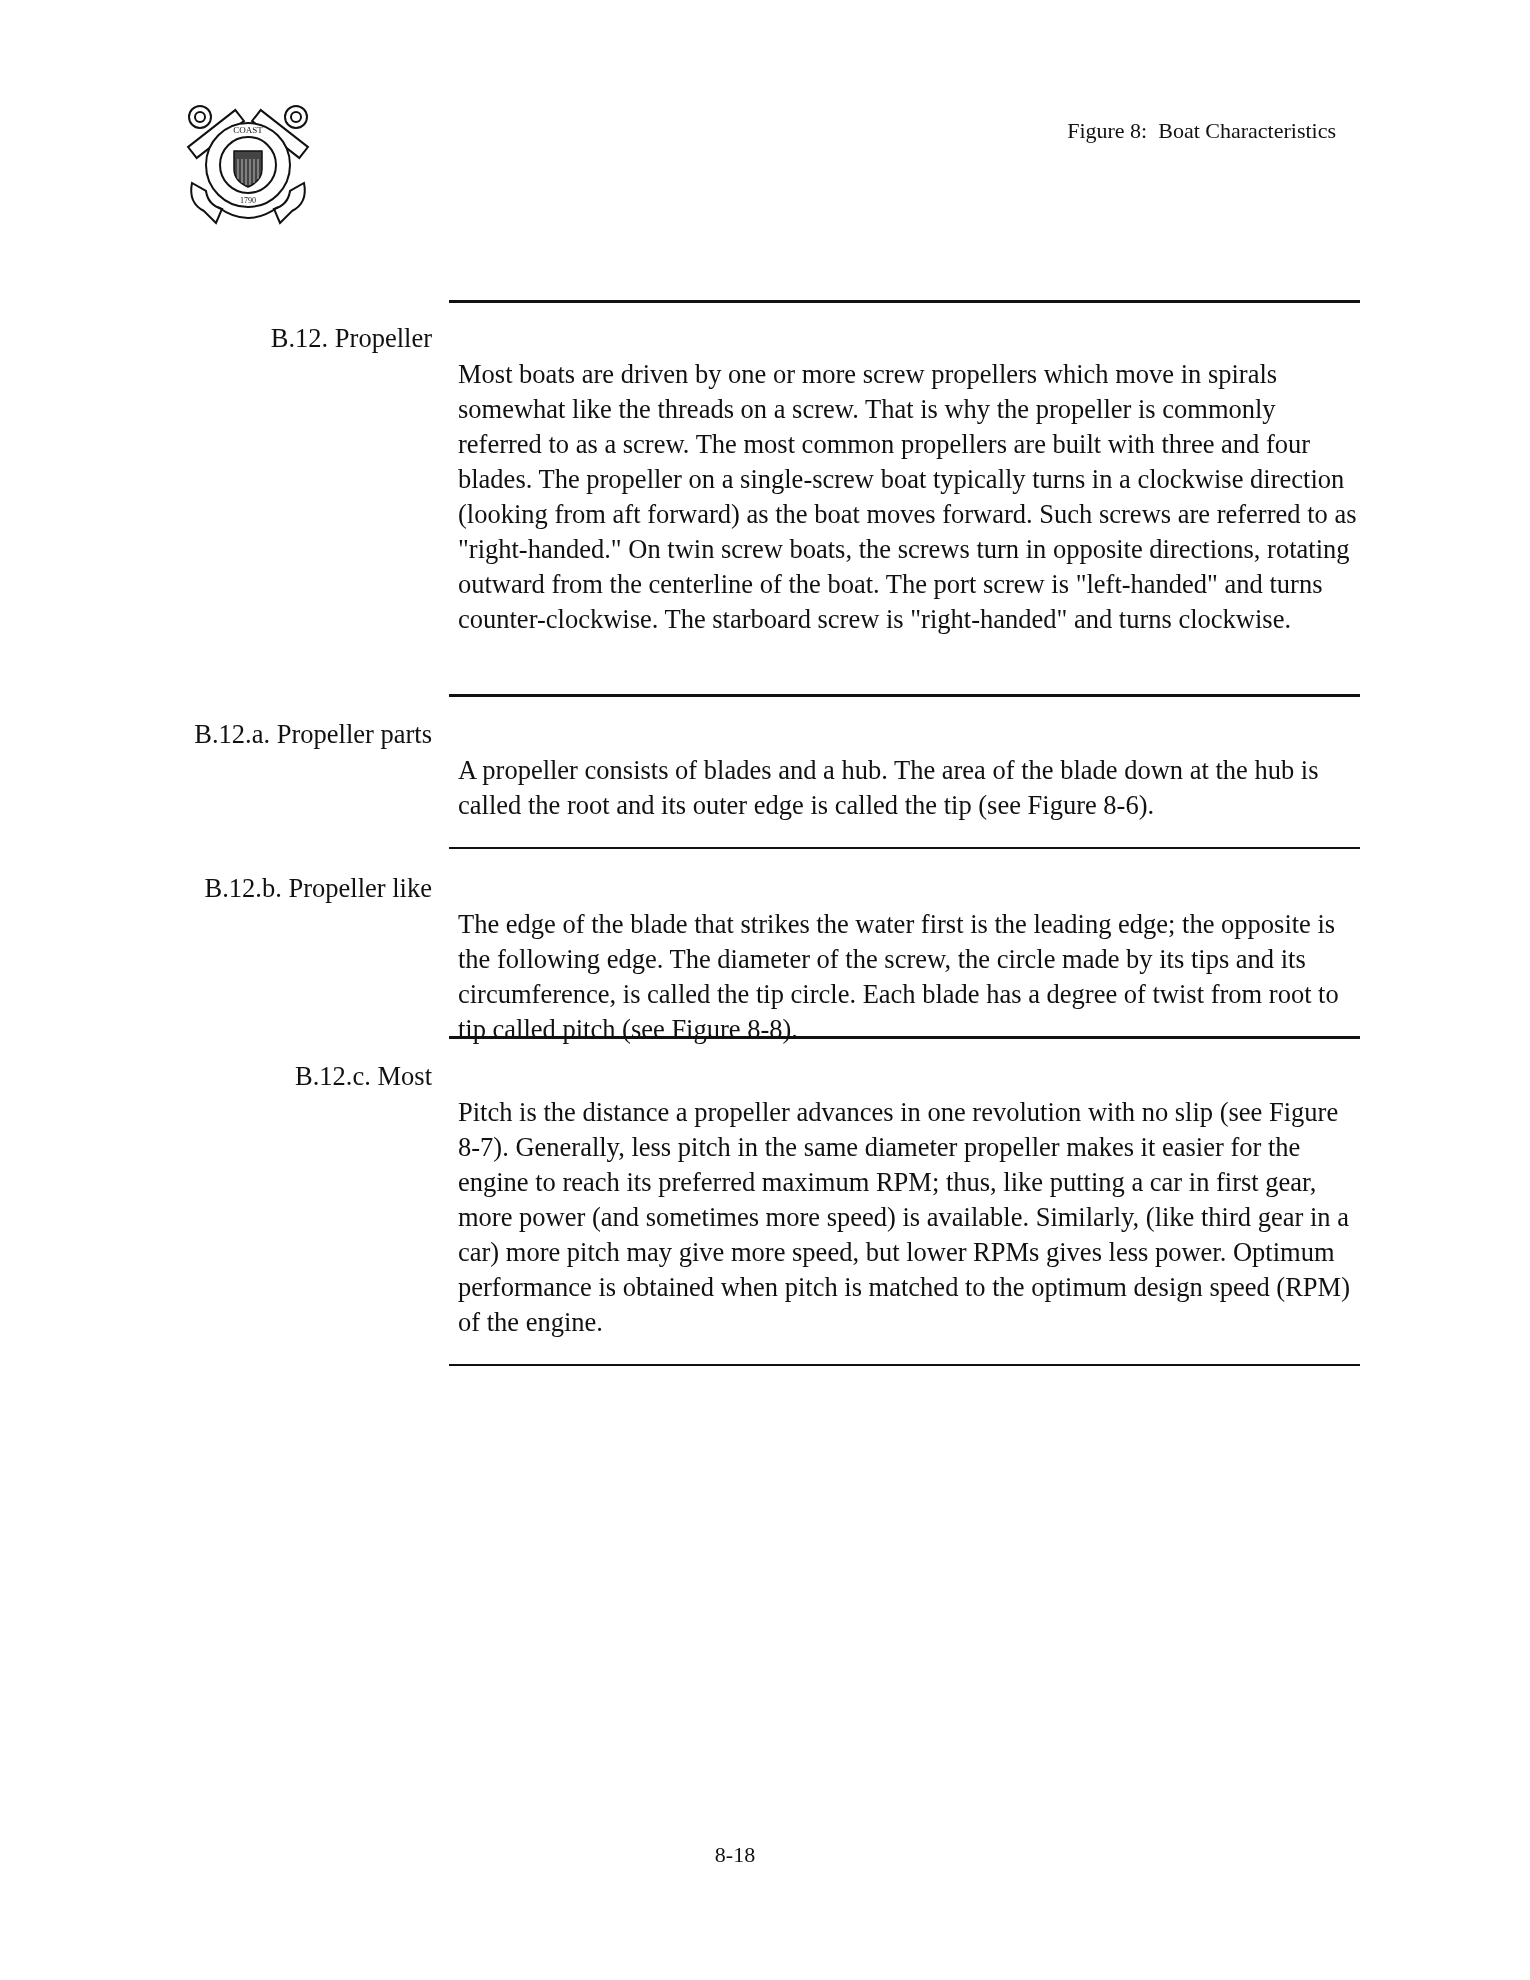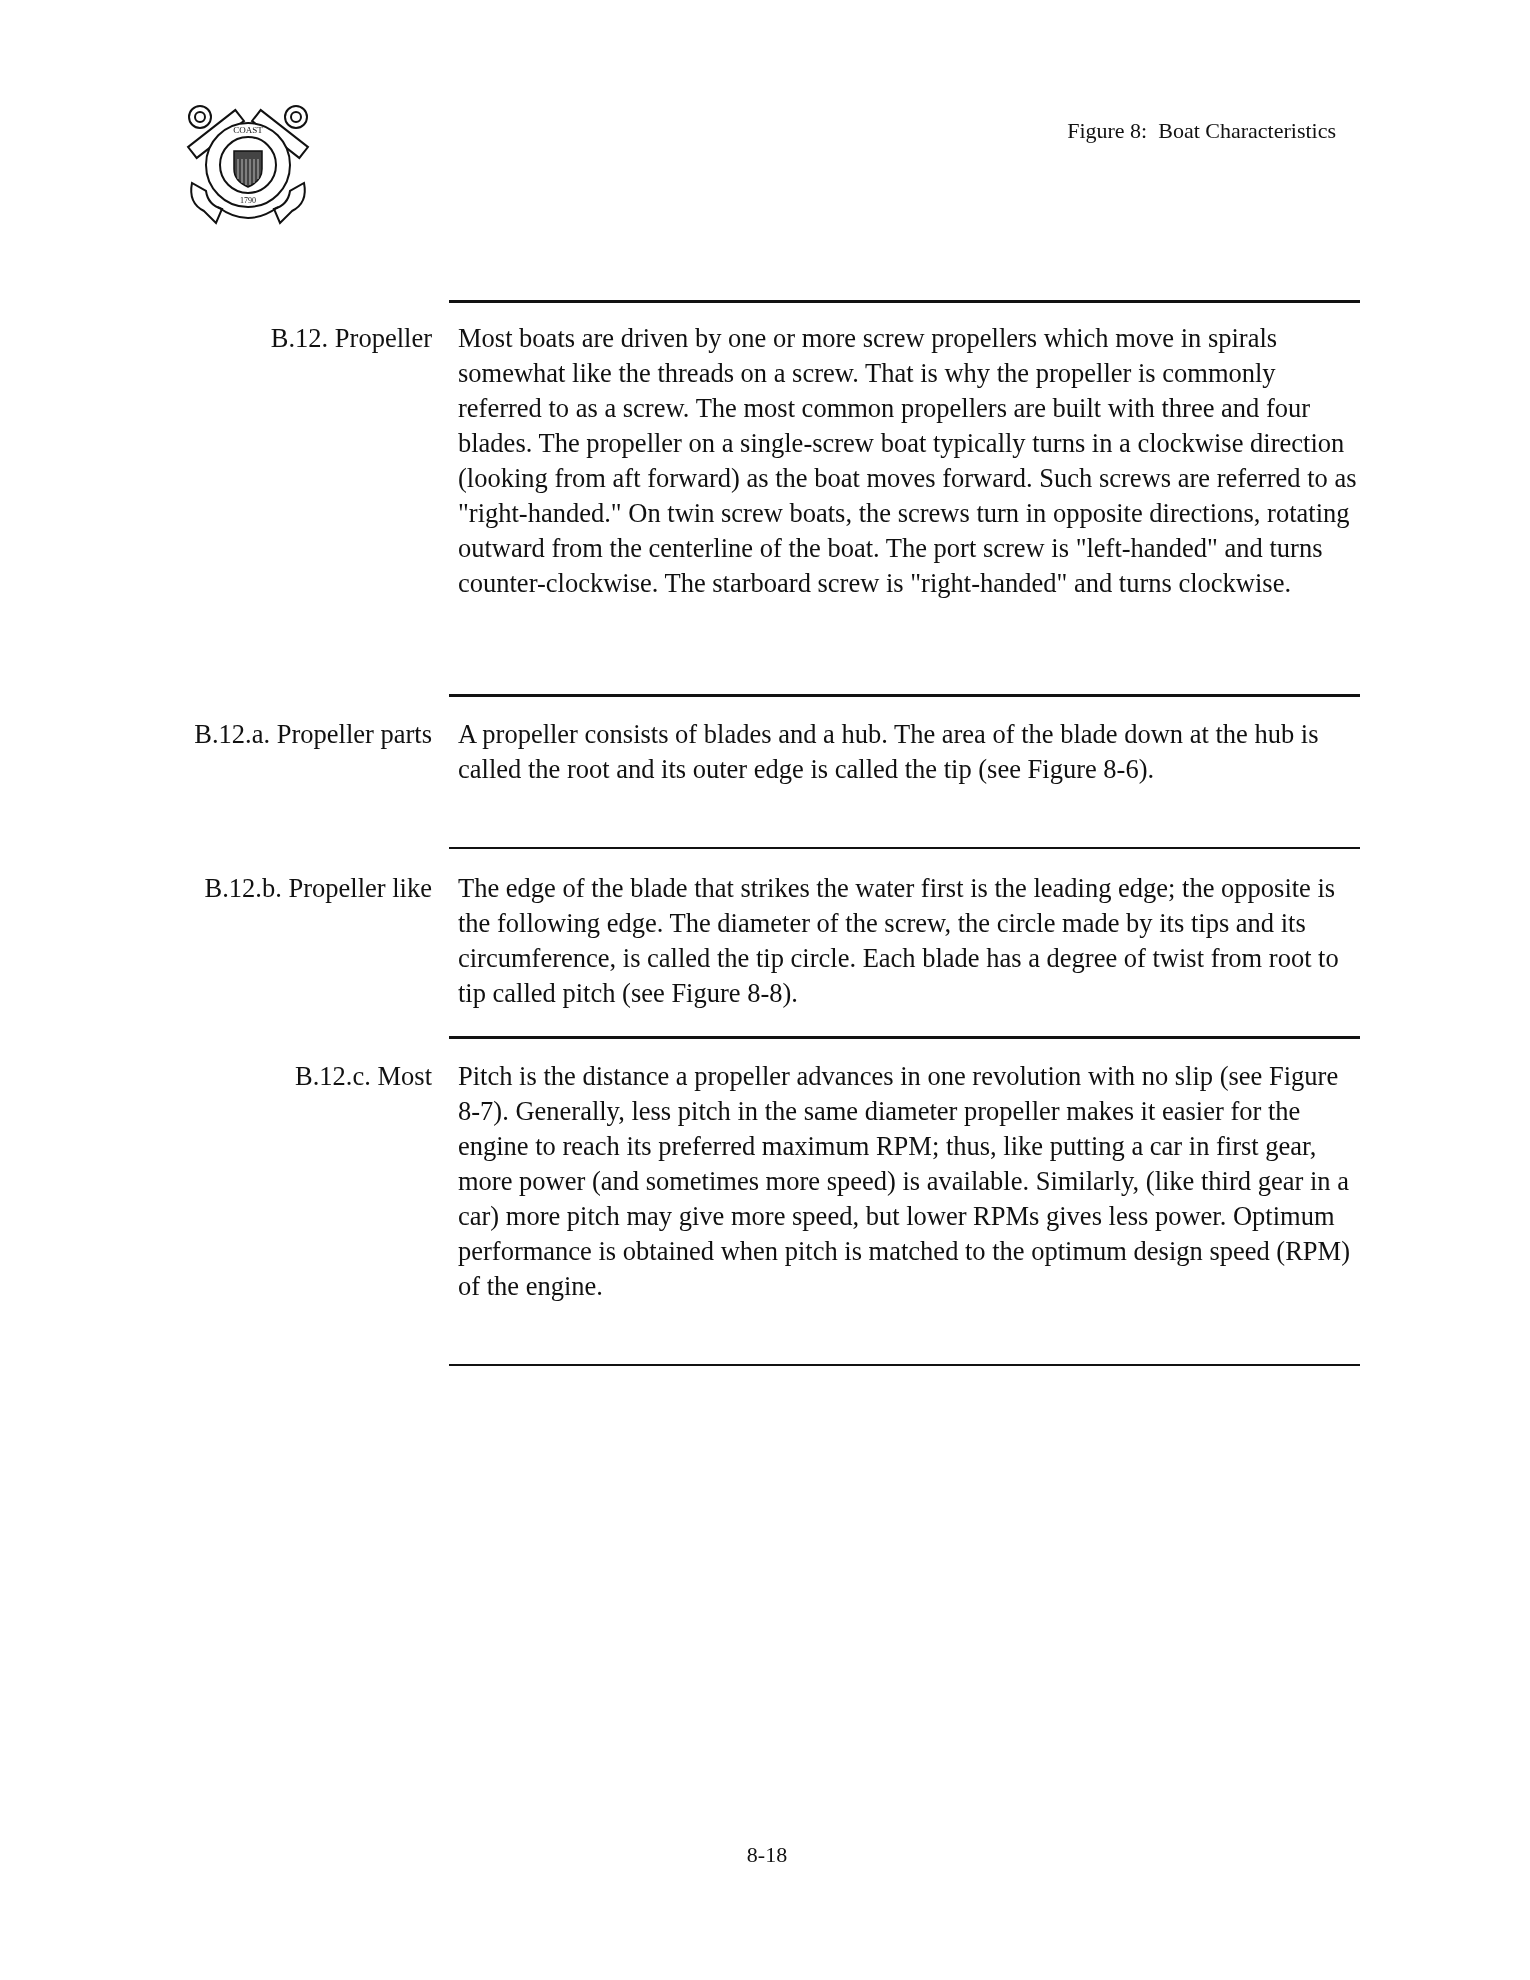--- a/index.html
+++ b/index.html
@@ -4,22 +4,22 @@
 <style>
   html, body { margin: 0; padding: 0; background: #ffffff; }
   body { width: 1530px; height: 1980px; position: relative; overflow: hidden;
          font-family: "Liberation Serif", "DejaVu Serif", serif; color: #111; }
   .logo { position: absolute; left: 178px; top: 99px; width: 140px; height: 130px; }
   .running-head { position: absolute; right: 194px; top: 118px; font-size: 22px; white-space: pre; }
   .rule { position: absolute; left: 449px; width: 911px; background: #111; }
   .rule.thick { height: 2.5px; }
   .rule.thin { height: 1.5px; }
   .section-label { position: absolute; left: 192px; width: 240px; font-size: 26.5px; line-height: 35px; text-align: right; }
-  .section-body { position: absolute; left: 458px; width: 900px; font-size: 26.5px; line-height: 35px; }
-  .page-number { position: absolute; left: 0; width: 1470px; text-align: center; top: 1842px; font-size: 22px; padding-left: 32px; }
+  .section-body { position: absolute; left: 458px; width: 900px; font-size: 26.5px; line-height: 35px; margin-top: 36px; }
+  .page-number { position: absolute; left: 0; width: 1470px; text-align: center; top: 1842px; font-size: 22px; }
 </style>
 </head>
 <body>
 
 <div class="logo">
   <svg width="140" height="130" viewBox="0 0 140 130">
 
     <g fill="none" stroke="#111" stroke-width="2">
       <rect x="8" y="28" width="60" height="14" transform="rotate(-38 38 35)"></rect>
       <rect x="72" y="28" width="60" height="14" transform="rotate(38 102 35)"></rect>

